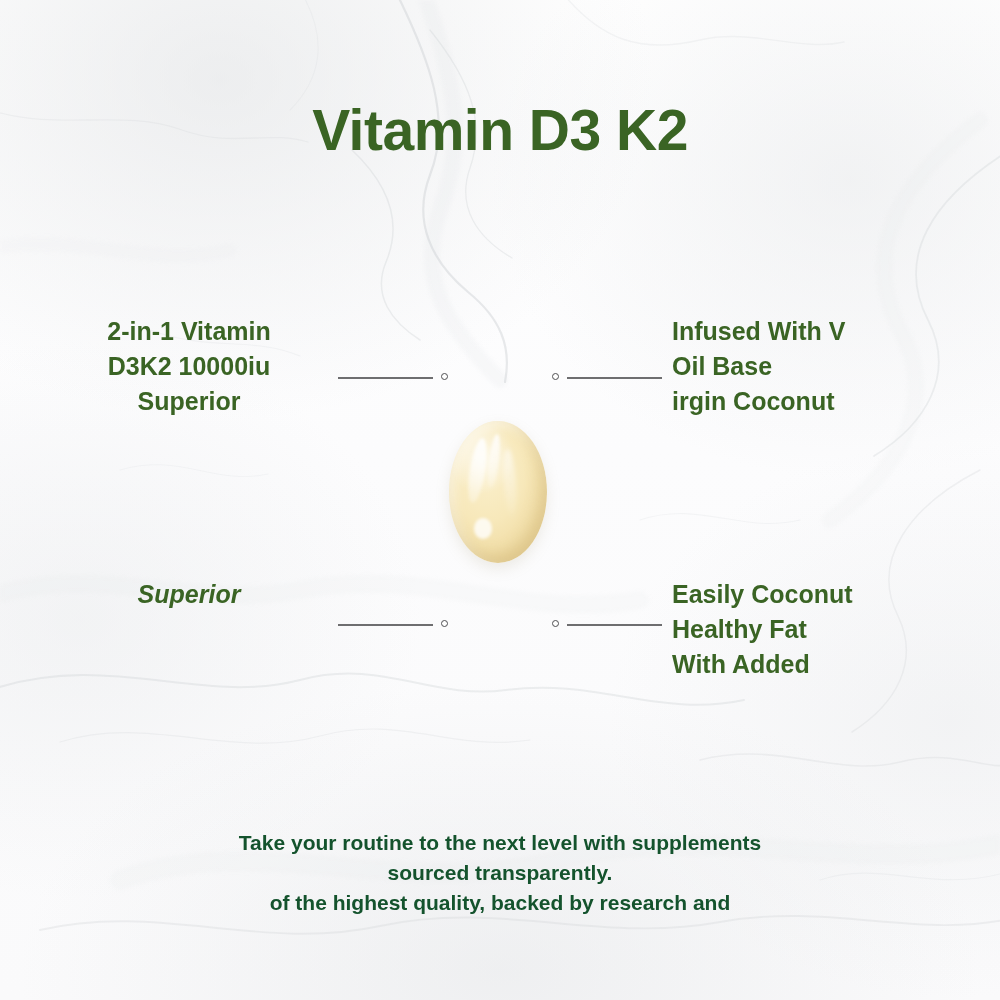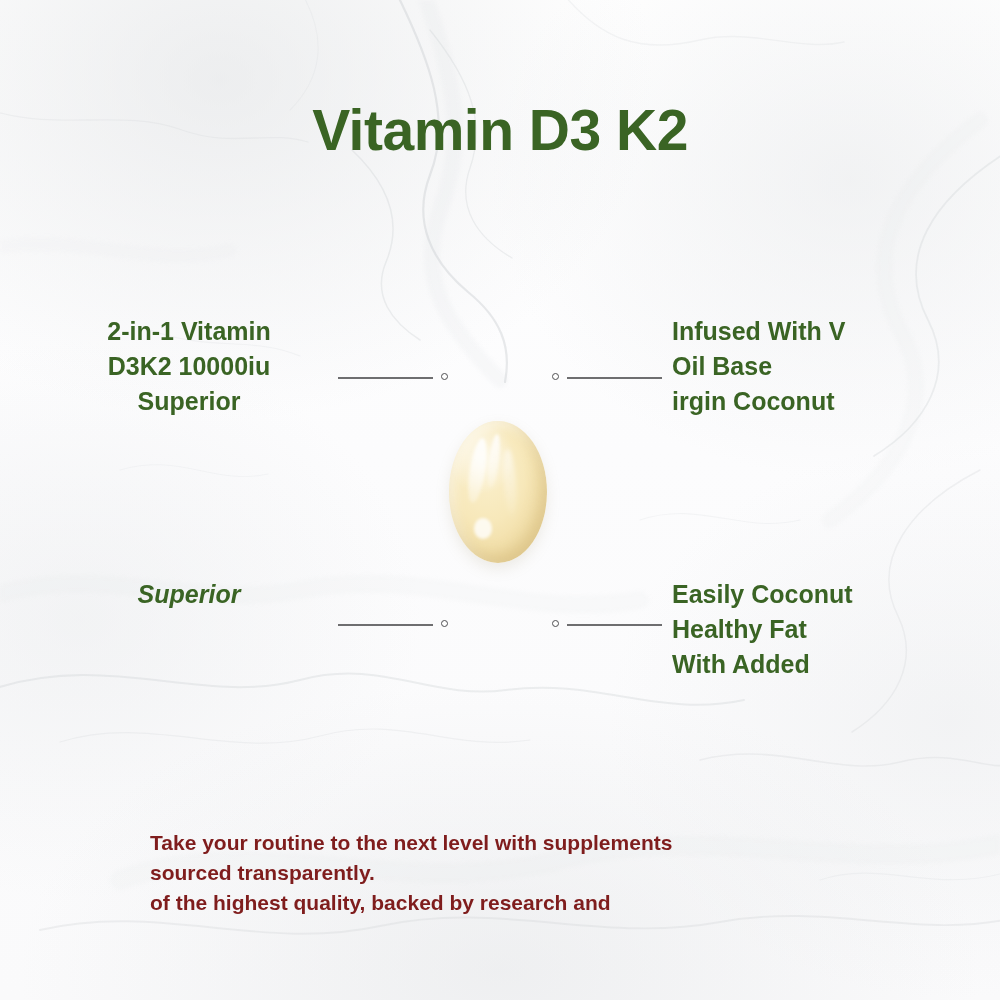--- a/index.html
+++ b/index.html
@@ -182,24 +182,25 @@
     background: rgba(255,255,255,0.78);
     filter: blur(1.8px);
   }
 
   
   .caption {
     position: absolute;
     left: 150px;
     width: 700px;
     top: 828px;
+    text-align: center;
     font-size: 21px;
     line-height: 30px;
     font-weight: bold;
-    color: #7f1d1d;
+    color: #14532d;
   }
   .caption .line { display: block; white-space: pre; }
 </style>
 </head>
 <body>
 
 <div id="infographic">
 
   <div class="marble-base"></div>
 

